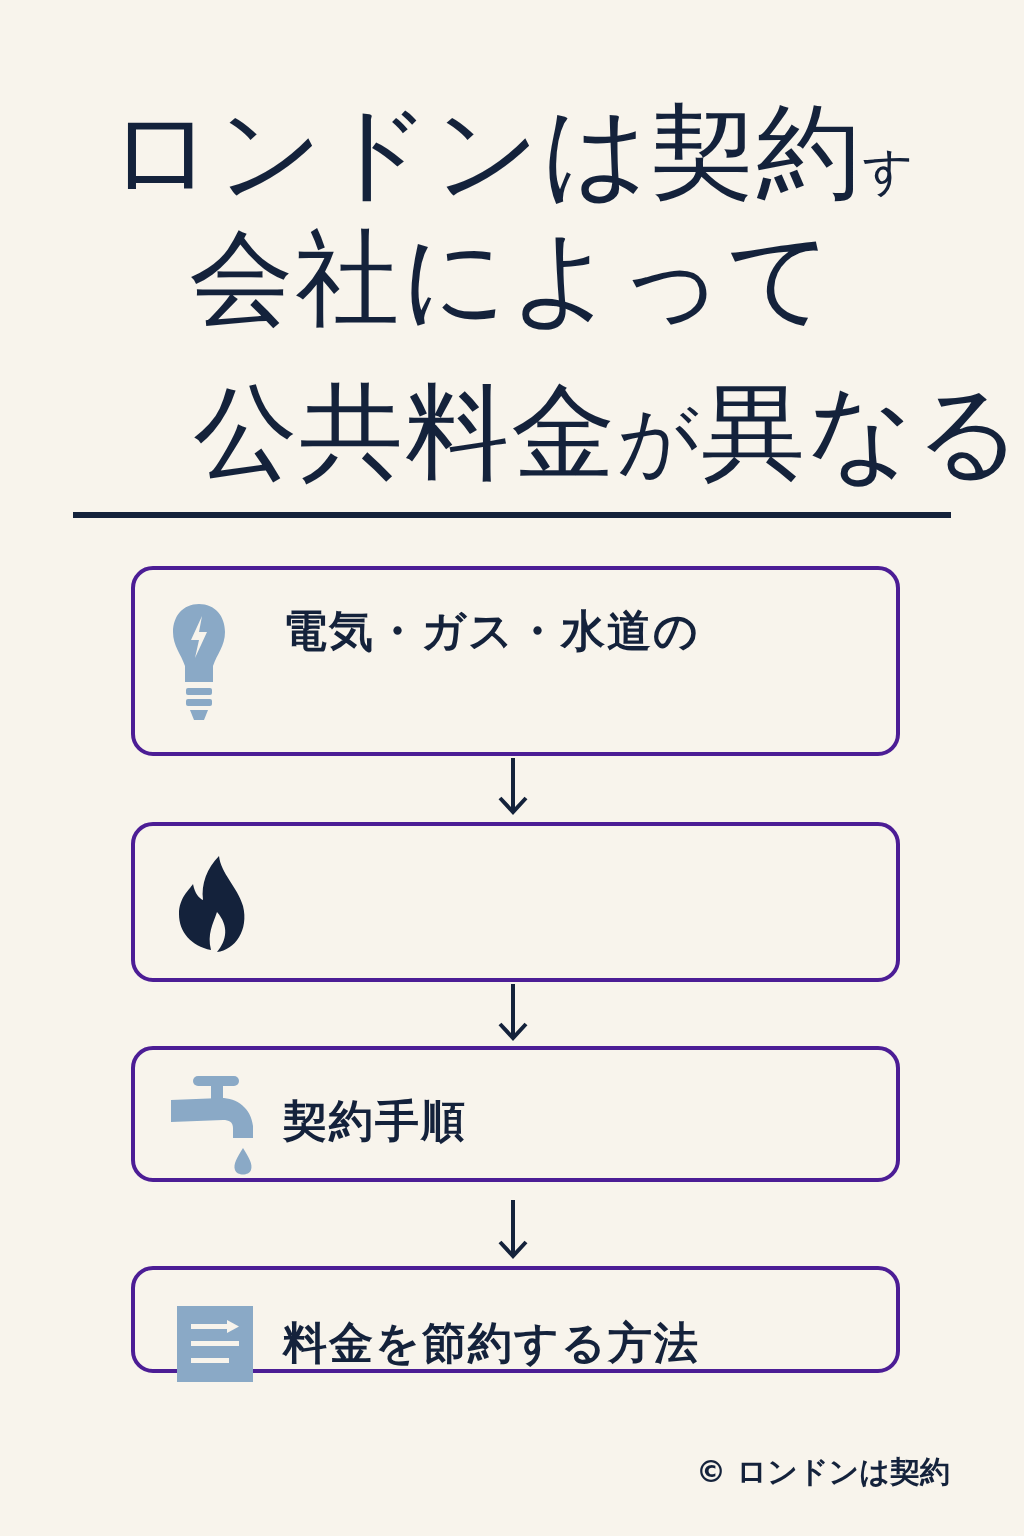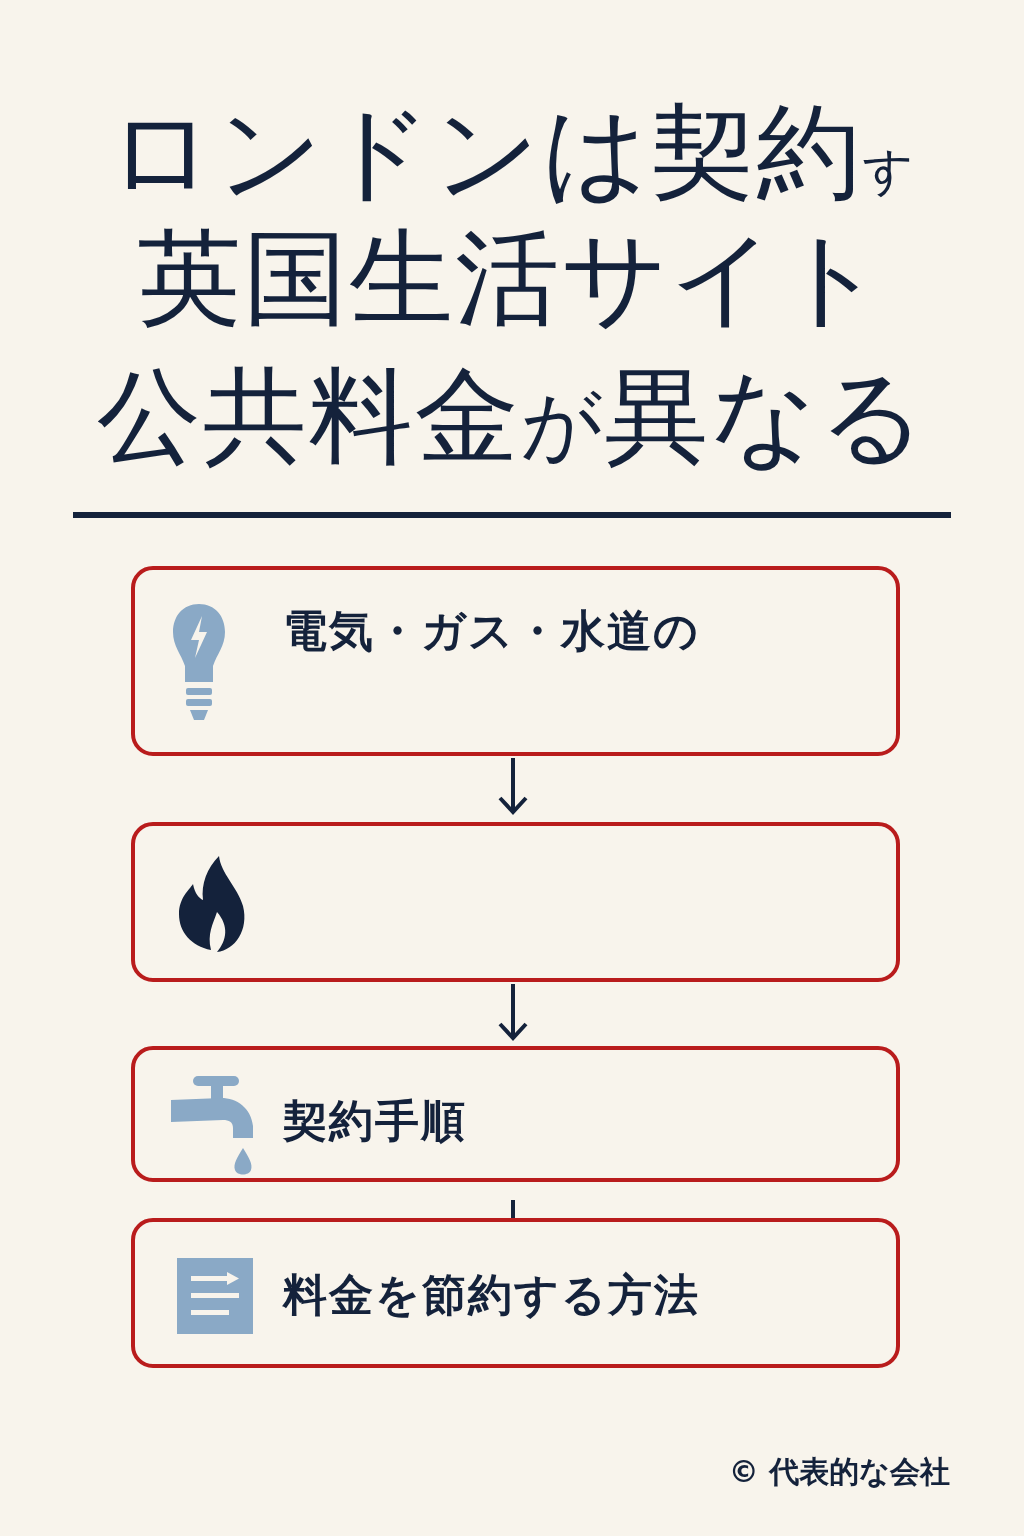--- a/index.html
+++ b/index.html
@@ -9,48 +9,48 @@
     font-family: "DejaVu Sans", "Liberation Sans", sans-serif;
     color: #14223b;
   }
   .title {
     position: absolute; left: 0; width: 1024px; text-align: center;
     font-weight: normal; color: #14223b; letter-spacing: 2px;
   }
   .t1 { top: 92px; font-size: 104px; line-height: 120px; }
   .t1 .small { font-size: 50px; }
   .t2 { top: 218px; font-size: 104px; line-height: 120px; }
-  .t3 { top: 356px; font-size: 104px; line-height: 120px; }
+  .t3 { top: 372px; font-size: 104px; line-height: 120px; text-align: right; }
   .t3 .small { font-size: 80px; }
   .rule { position: absolute; left: 73px; top: 512px; width: 878px; height: 6px; background: #14223b; }
   .box {
     position: absolute; left: 131px; width: 769px;
-    border: 4px solid #b91c1c; border-radius: 22px; background: #f8f4ec;
+    border: 4px solid #4c1d95; border-radius: 22px; background: #f8f4ec;
     box-sizing: border-box;
   }
   .b1 { top: 566px; height: 190px; }
   .b2 { top: 822px; height: 160px; }
   .b3 { top: 1046px; height: 136px; }
-  .b4 { top: 1218px; height: 150px; }
+  .b4 { top: 1266px; height: 107px; }
   .icon { position: absolute; left: 36px; }
   .label {
     position: absolute; left: 148px; font-size: 44px; font-weight: bold;
     color: #14223b; line-height: 62px; letter-spacing: 2px;
   }
   .arrow { position: absolute; left: 497px; width: 32px; }
   .footer {
     position: absolute; right: 74px; top: 1452px; font-size: 30px; font-weight: bold;
     color: #14223b;
   }
 </style>
 </head>
 <body>
 
 <div class="title t1"><span>ロンドンは契約</span><span class="small">す</span></div>
-<div class="title t2">英国生活サイト</div>
+<div class="title t2">会社によって</div>
 <div class="title t3"><span>公共料金</span><span class="small">が</span><span>異なる</span></div>
 
 <div class="rule"></div>
 
 <div class="box b1">
   <svg class="icon" style="top:30px" width="56" height="124" viewBox="0 0 56 124">
     <path d="M28 4 C12 4 2 16 2 32 C2 46 10 54 14 66 L14 82 L42 82 L42 66 C46 54 54 46 54 32 C54 16 44 4 28 4 Z" fill="#8aa9c6"></path>
     <path d="M31 16 L20 40 L28 40 L24 58 L36 32 L28 32 Z" fill="#f8f4ec"></path>
     <rect x="15" y="88" width="26" height="7" rx="2" fill="#8aa9c6"></rect>
     <rect x="15" y="99" width="26" height="7" rx="2" fill="#8aa9c6"></rect>
@@ -96,13 +96,13 @@
   <svg class="icon" style="top:36px;left:42px" width="76" height="76" viewBox="0 0 76 76">
     <rect x="0" y="0" width="76" height="76" fill="#8aa9c6"></rect>
     <rect x="14" y="18" width="38" height="5" fill="#f8f4ec"></rect>
     <polygon points="50,14 62,20.5 50,27" fill="#f8f4ec"></polygon>
     <rect x="14" y="35" width="48" height="5" fill="#f8f4ec"></rect>
     <rect x="14" y="52" width="38" height="5" fill="#f8f4ec"></rect>
   </svg>
   <div class="label" style="top:42px">料金を節約する方法</div>
 </div>
 
-<div class="footer">© 代表的な会社</div>
+<div class="footer">© ロンドンは契約</div>
 
 </body></html>

